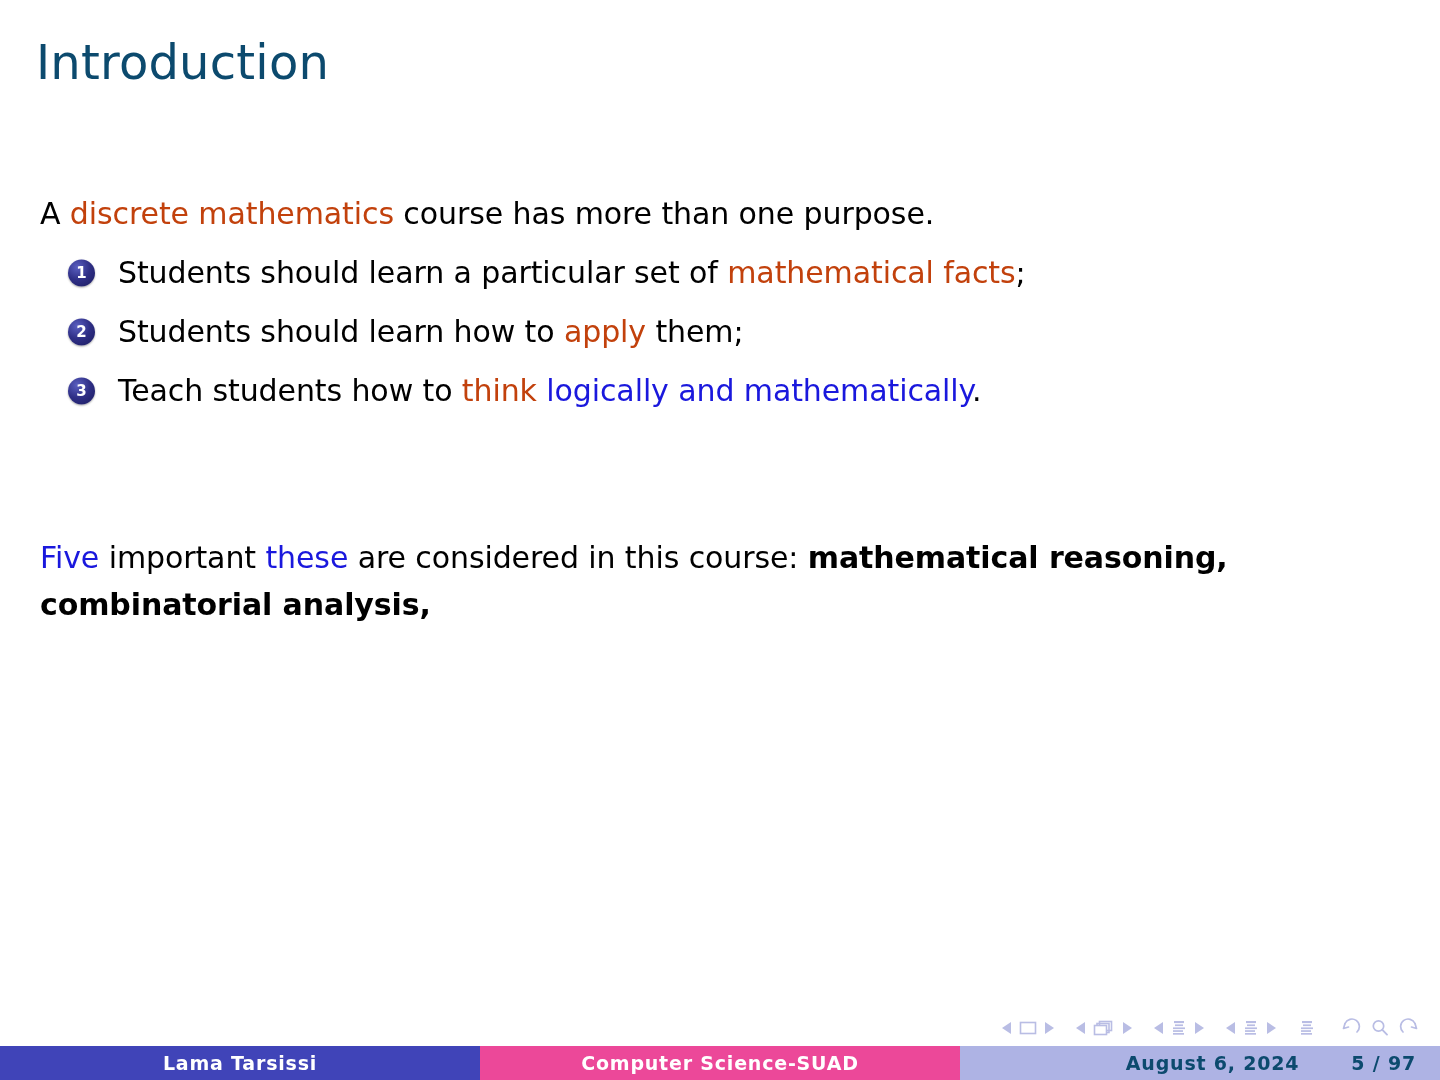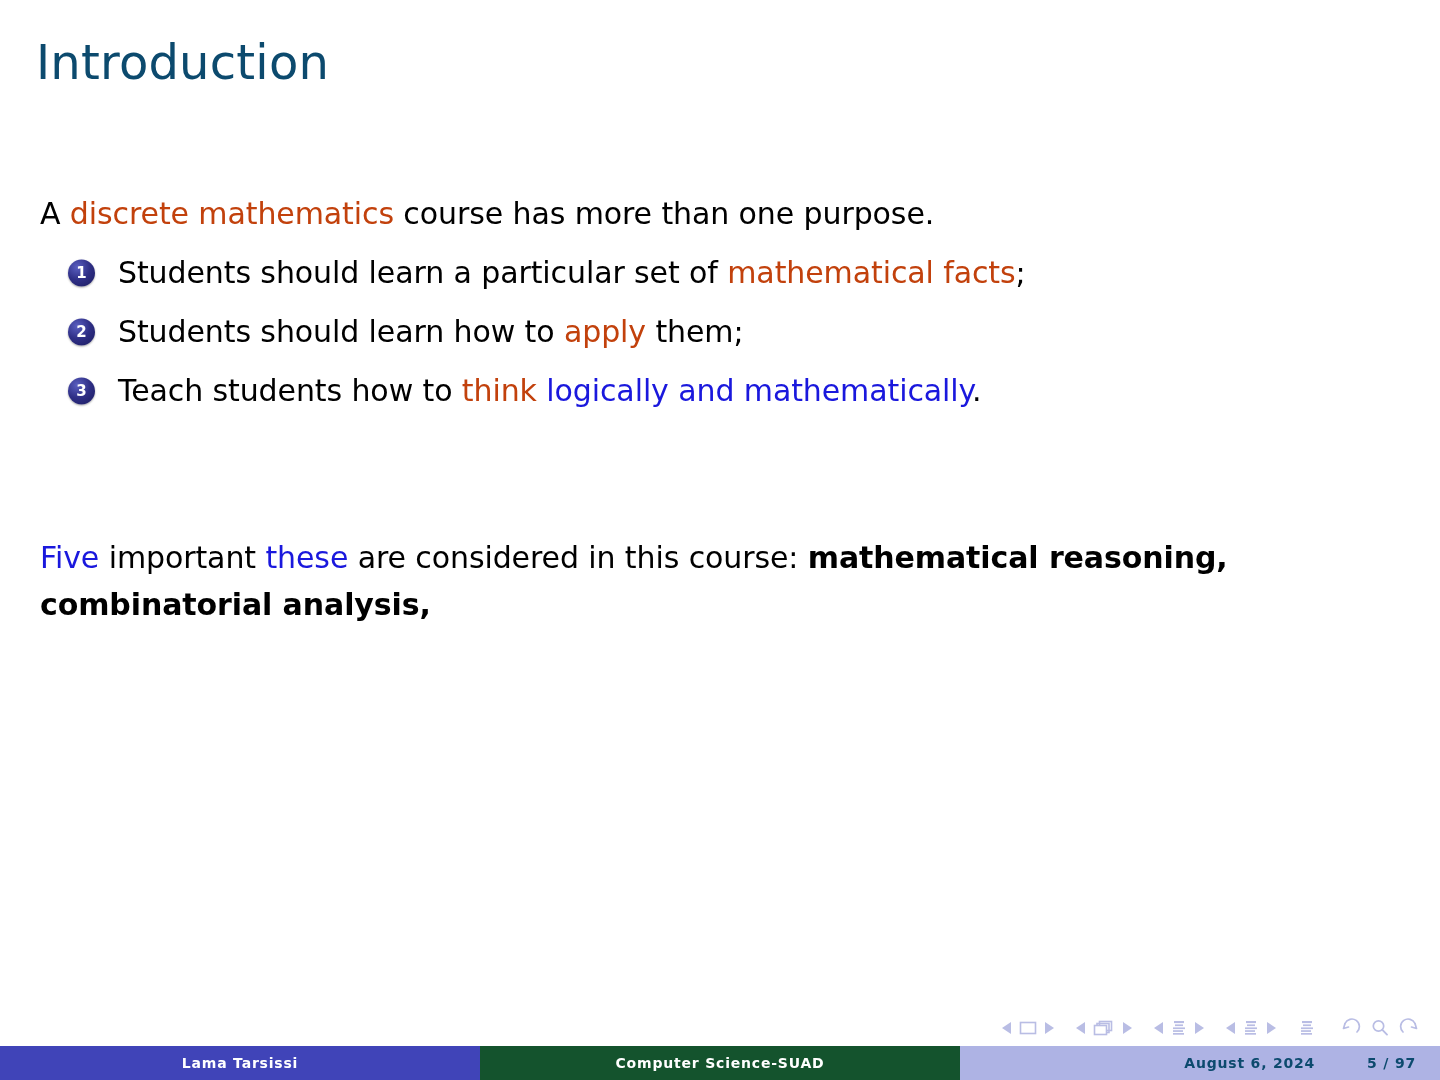--- a/index.html
+++ b/index.html
@@ -118,28 +118,28 @@
     bottom: 0;
     width: 1440px;
     height: 34px;
     display: flex;
   }
   .footer-cell {
     height: 34px;
     display: flex;
     align-items: center;
     justify-content: center;
-    font-size: 14px;
+    font-size: 19px;
     font-weight: bold;
     letter-spacing: 0.8px;
     font-family: "DejaVu Sans", sans-serif;
     white-space: nowrap;
   }
   .fc-author { width: 480px; background: #4044b8; color: #ffffff; }
-  .fc-inst   { width: 480px; background: #14532d; color: #ffffff; }
+  .fc-inst   { width: 480px; background: #ec4899; color: #ffffff; }
   .fc-meta   { width: 480px; background: #aeb3e4; color: #0c4a6e;
                justify-content: flex-end; padding-right: 24px; box-sizing: border-box; gap: 52px; }
 </style>
 </head>
 <body>
 
 <div class="slide-title">Introduction</div>
 
 <div class="body-area">
 

